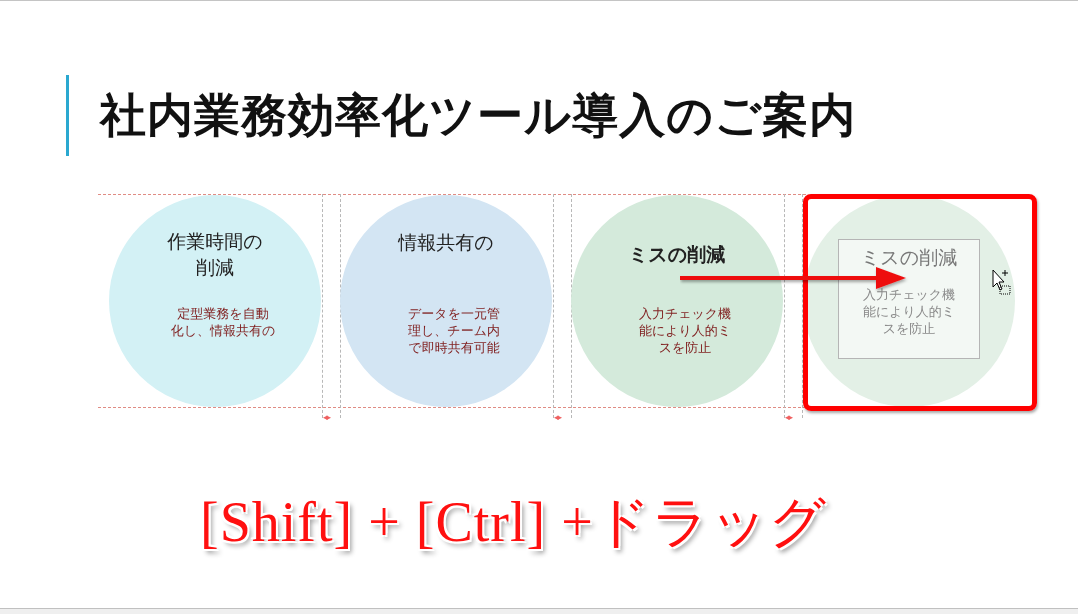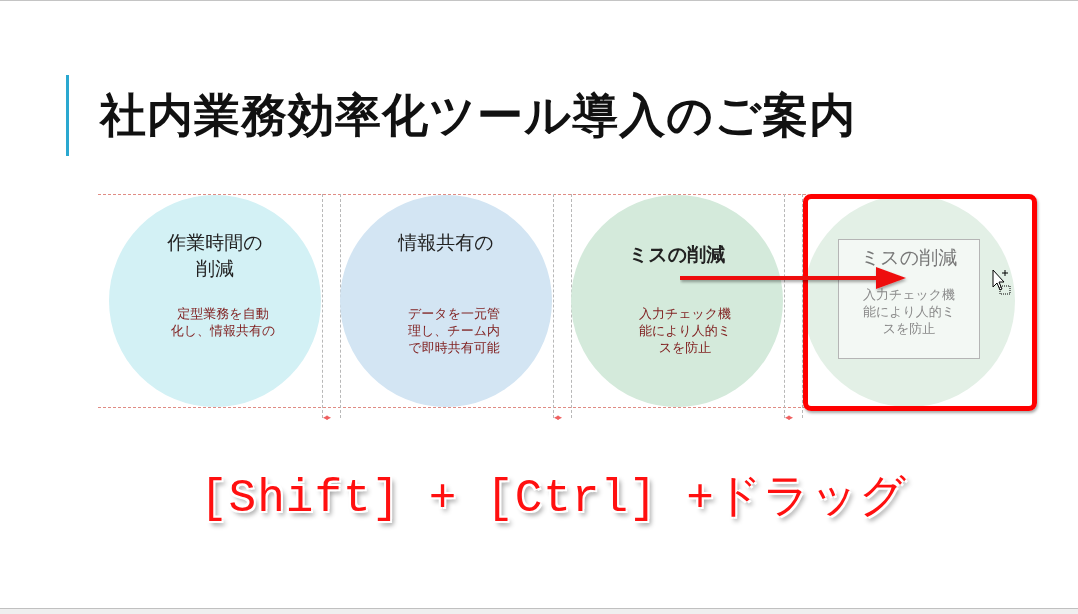--- a/index.html
+++ b/index.html
@@ -15,21 +15,21 @@
   .circle{position:absolute;width:212px;height:212px;border-radius:50%;text-align:center;color:#222;}
   .circle .heading{position:absolute;left:0;width:100%;top:34px;font-size:19px;line-height:26px;}
   .circle .body{position:absolute;left:8px;width:100%;top:110px;font-size:13px;line-height:17px;color:#7f1d1d;}
   .ghost{position:absolute;width:212px;height:212px;border-radius:50%;background:#e3f0e6;}
   .ghost-box{position:absolute;left:838px;top:238px;width:140px;height:118px;border:1px solid #b5b5b5;background:#f3f8f4;text-align:center;}
   .ghost-box .heading{margin-top:4px;font-size:19px;line-height:26px;color:#777;}
   .ghost-box .body{margin-top:16px;font-size:13px;line-height:17px;color:#8a8a8a;}
   .sel-box{position:absolute;left:803px;top:193px;width:224px;height:207px;border:5px solid #ff0000;border-radius:8px;box-shadow:1px 2px 3px rgba(0,0,0,0.35);}
   .drag-arrow{position:absolute;left:680px;top:264px;}
   .cursor{position:absolute;left:992px;top:268px;}
-  .caption{position:absolute;left:200px;top:464px;font-family:Liberation Mono, monospace;font-size:46px;color:#ff1010;white-space:nowrap;text-shadow:2px 2px 0 #fff,-2px -2px 0 #fff,2px -2px 0 #fff,-2px 2px 0 #fff,3px 4px 5px rgba(0,0,0,0.45);letter-spacing:1px;}
+  .caption{position:absolute;left:200px;top:484px;font-family:Liberation Serif, serif;font-size:56px;color:#ff1010;white-space:nowrap;text-shadow:2px 2px 0 #fff,-2px -2px 0 #fff,2px -2px 0 #fff,-2px 2px 0 #fff,3px 4px 5px rgba(0,0,0,0.45);letter-spacing:1px;}
 </style>
 </head>
 <body>
 
 <div class="topline"></div>
 
 <div class="slide">
   <div class="title-accent"></div>
   <div class="title">社内業務効率化ツール導入のご案内</div>
 
@@ -38,21 +38,21 @@
   <div class="guide-v" style="left:322px;top:193px;height:224px;"></div>
   <div class="guide-v" style="left:340px;top:193px;height:224px;"></div>
   <div class="guide-v" style="left:553px;top:193px;height:224px;"></div>
   <div class="guide-v" style="left:571px;top:193px;height:224px;"></div>
   <div class="guide-v" style="left:784px;top:193px;height:224px;"></div>
   <div class="guide-v" style="left:802px;top:193px;height:224px;"></div>
   <div class="gap-arrow" style="left:323px;top:412px;">◂▸</div>
   <div class="gap-arrow" style="left:554px;top:412px;">◂▸</div>
   <div class="gap-arrow" style="left:785px;top:412px;">◂▸</div>
 
-  <div class="circle" style="left:109px;top:194px;background:#d3f1f5;">
+  <div class="circle" style="left:109px;top:194px;background:#d3f1f5;font-family:Liberation Serif, serif;">
     <div class="heading">
       <div>作業時間の</div>
       <div>削減</div>
     </div>
     <div class="body">
       <div>定型業務を自動</div>
       <div>化し、情報共有の</div>
     </div>
   </div>
 

